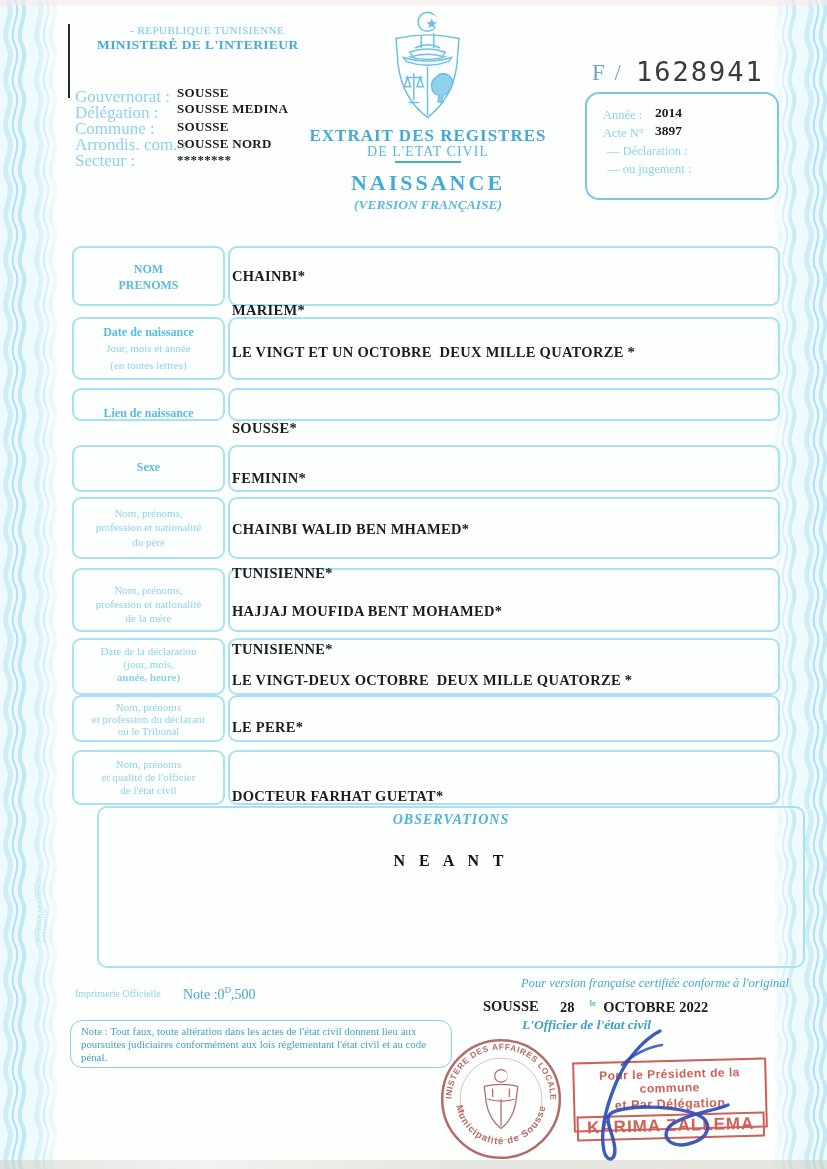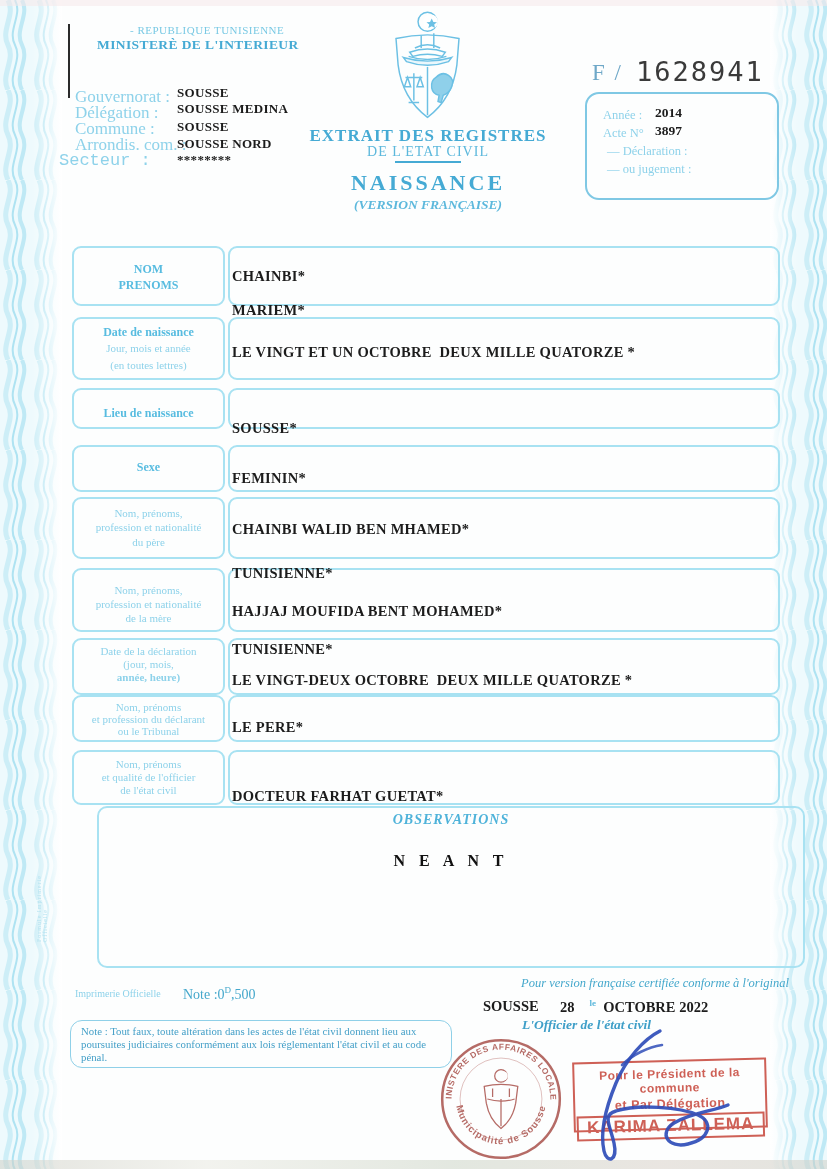--- a/index.html
+++ b/index.html
@@ -113,21 +113,21 @@
   <div class="abs min" style="left:97px;top:37px;">MINISTERÈ DE L'INTERIEUR</div>
 
   <div class="abs adm-l" style="left:75px;top:87px;">Gouvernorat :</div>
   <div class="abs adm-v" style="left:177px;top:85px;">SOUSSE</div>
   <div class="abs adm-l" style="left:75px;top:103px;">Délégation :</div>
   <div class="abs adm-v" style="left:177px;top:101px;">SOUSSE MEDINA</div>
   <div class="abs adm-l" style="left:75px;top:119px;">Commune :</div>
   <div class="abs adm-v" style="left:177px;top:119px;">SOUSSE</div>
   <div class="abs adm-l" style="left:75px;top:135px;">Arrondis. com. :</div>
   <div class="abs adm-v" style="left:177px;top:136px;">SOUSSE NORD</div>
-  <div class="abs adm-l" style="left:59px;top:151px;font-family:Liberation Mono, monospace;">Secteur :</div>
+  <div class="abs adm-l" style="left:75px;top:151px;">Secteur :</div>
   <div class="abs adm-v" style="left:177px;top:152px;">********</div>
 
   <div class="abs" style="left:375px;top:10px;">
     <svg width="105" height="118" viewBox="0 0 100 112" xmlns="http://www.w3.org/2000/svg" stroke="#6cc0e4" fill="none" stroke-width="1.4">
       <circle cx="50" cy="11" r="9"></circle>
       <circle cx="53" cy="11" r="7" fill="#ffffff" stroke="none"></circle>
       <path d="M54,8 l1.6,3.2 3.4,.3 -2.6,2.2 .8,3.3 -3.2-1.8 -3.2,1.8 .8-3.3 -2.6-2.2 3.4-.3 z" fill="#6cc0e4" stroke="none"></path>
       <path d="M20,27 Q50,20 80,27 L78,52 Q74,84 50,102 Q26,84 22,52 Z"></path>
       <path d="M27,45 Q50,52 73,45 L70,49 Q50,56 30,49 Z" fill="#eaf7fc"></path>
       <path d="M32,44 Q50,50 68,44"></path>
@@ -170,21 +170,21 @@
   <div class="row" style="top:317px;height:63px;">
     <div class="labelbox">
       <div class="lline lbl-b" style="top:6px;">Date de naissance</div>
       <div class="lline lbl-l" style="top:23px;">Jour, mois et année</div>
       <div class="lline lbl-l" style="top:40px;">(en toutes lettres)</div>
     </div>
     <div class="valuebox"></div>
     <div class="val" style="left:232px;top:27px;">LE VINGT ET UN OCTOBRE  DEUX MILLE QUATORZE *</div>
   </div>
 
-  <div class="row" style="top:388px;height:41px;">
+  <div class="row" style="top:388px;height:33px;">
     <div class="labelbox">
       <div class="lline lbl-b" style="top:16px;">Lieu de naissance</div>
     </div>
     <div class="valuebox"></div>
     <div class="val" style="left:232px;top:32px;">SOUSSE*</div>
   </div>
 
   <div class="row" style="top:445px;height:47px;">
     <div class="labelbox">
       <div class="lline lbl-b" style="top:13px;">Sexe</div>

